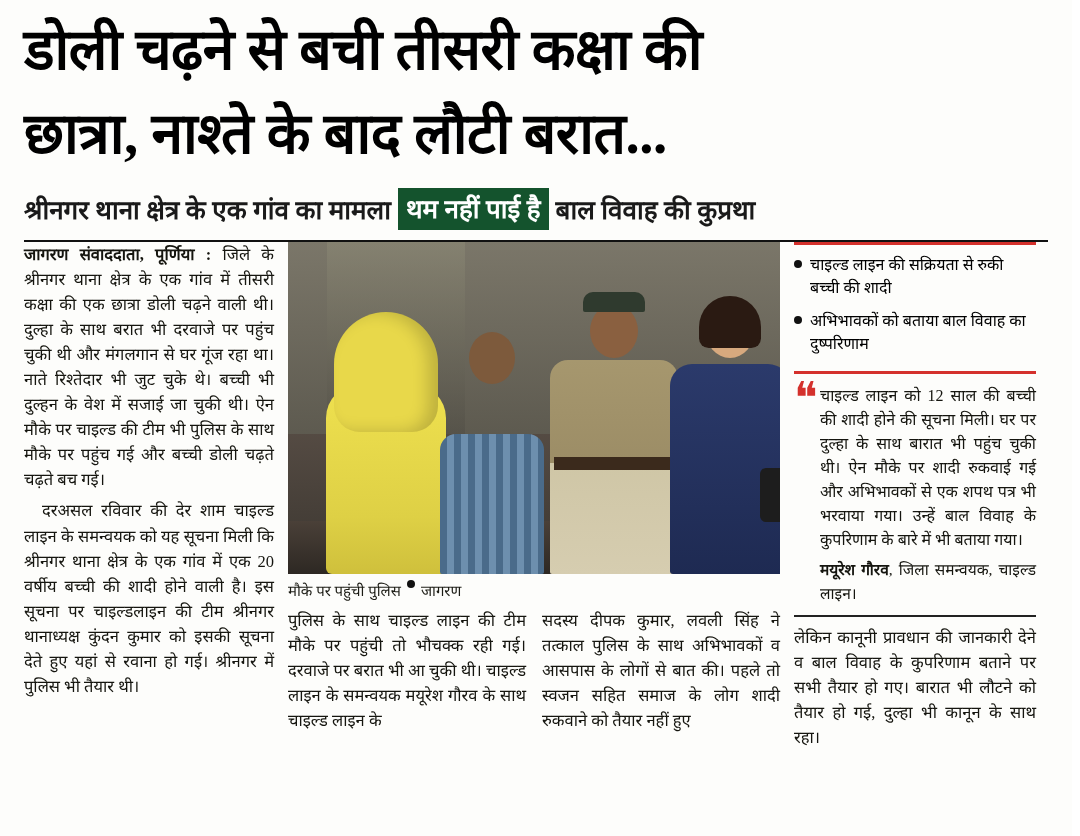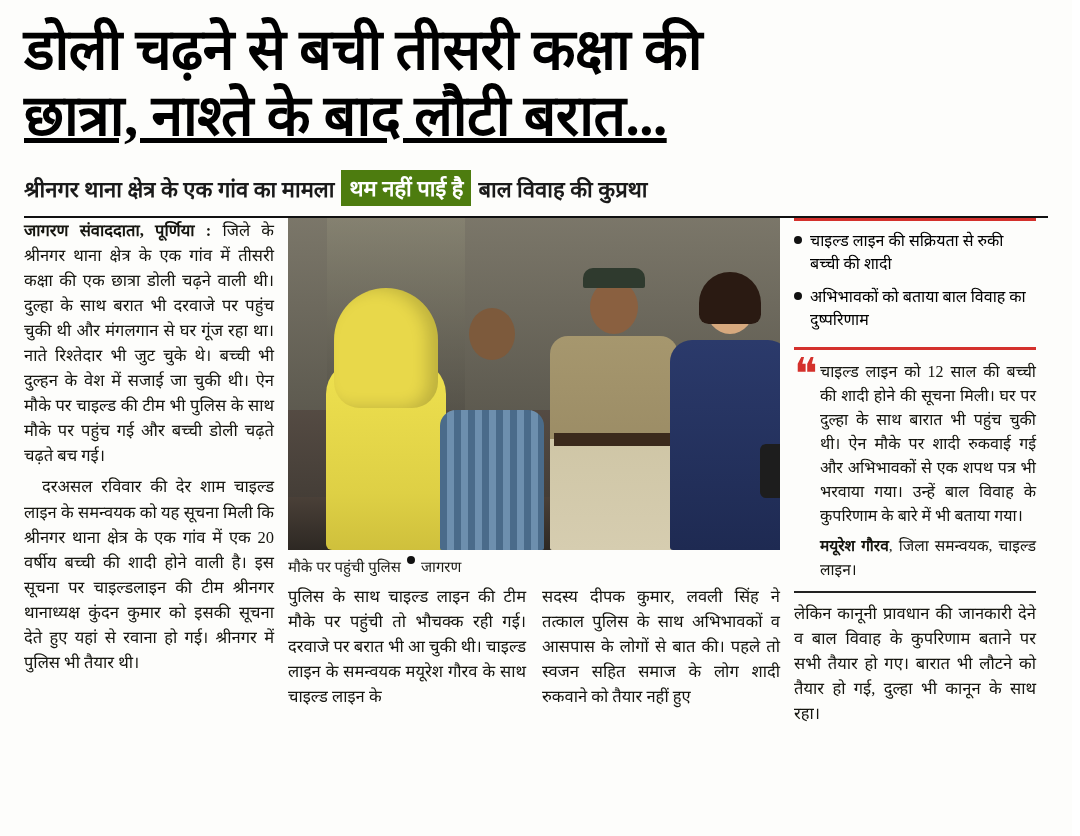--- a/index.html
+++ b/index.html
@@ -32,38 +32,37 @@
   }
   .headline .line1 {
     font-size: 57px;
     line-height: 1.12;
     white-space: nowrap;
   }
   .headline .line2 {
     font-size: 57px;
     line-height: 1.12;
     white-space: nowrap;
-    margin-top: 2px;
-    text-decoration: underline;
+    margin-top: 20px;
   }
 
   
   .kicker {
     margin-top: 22px;
     font-family: "Liberation Serif", serif;
-    font-size: 22px;
+    font-size: 26px;
     font-weight: bold;
     color: #1a1a1a;
     display: flex;
     align-items: center;
     gap: 7px;
     white-space: nowrap;
   }
   .kicker .hl {
-    background: #4d7c0f;
+    background: #14532d;
     color: #ffffff;
     padding: 2px 8px 4px 8px;
     display: inline-block;
   }
 
   .rule {
     height: 2px;
     background: #111;
     margin-top: 10px;
     width: 100%;

